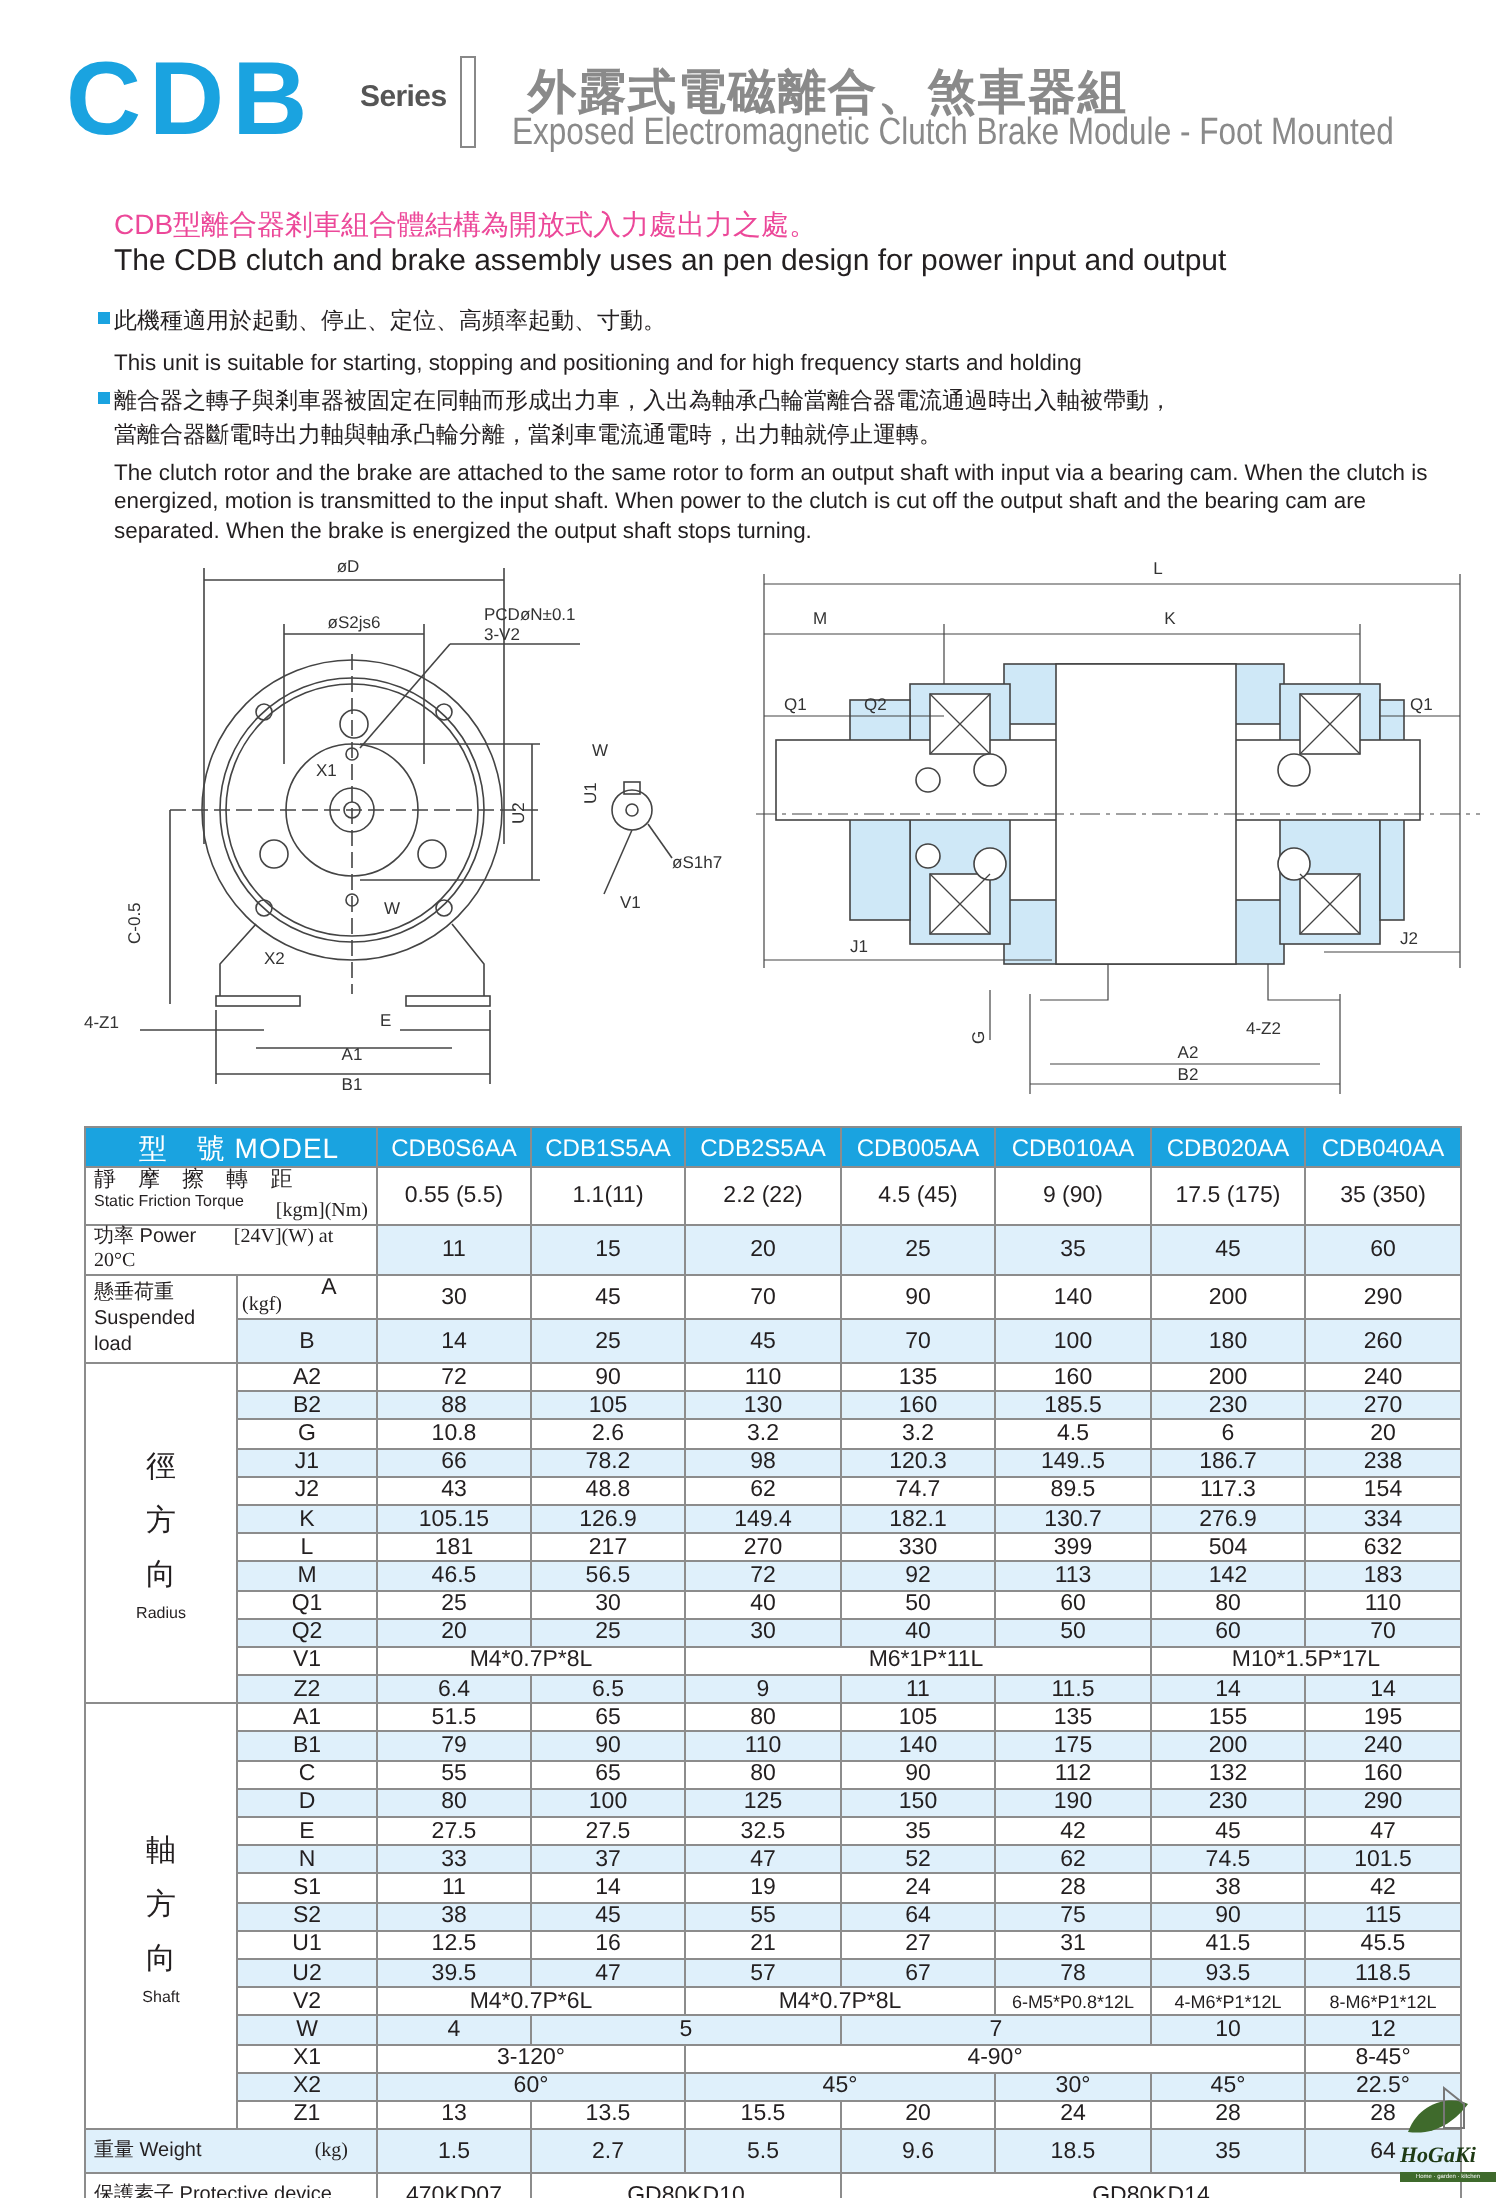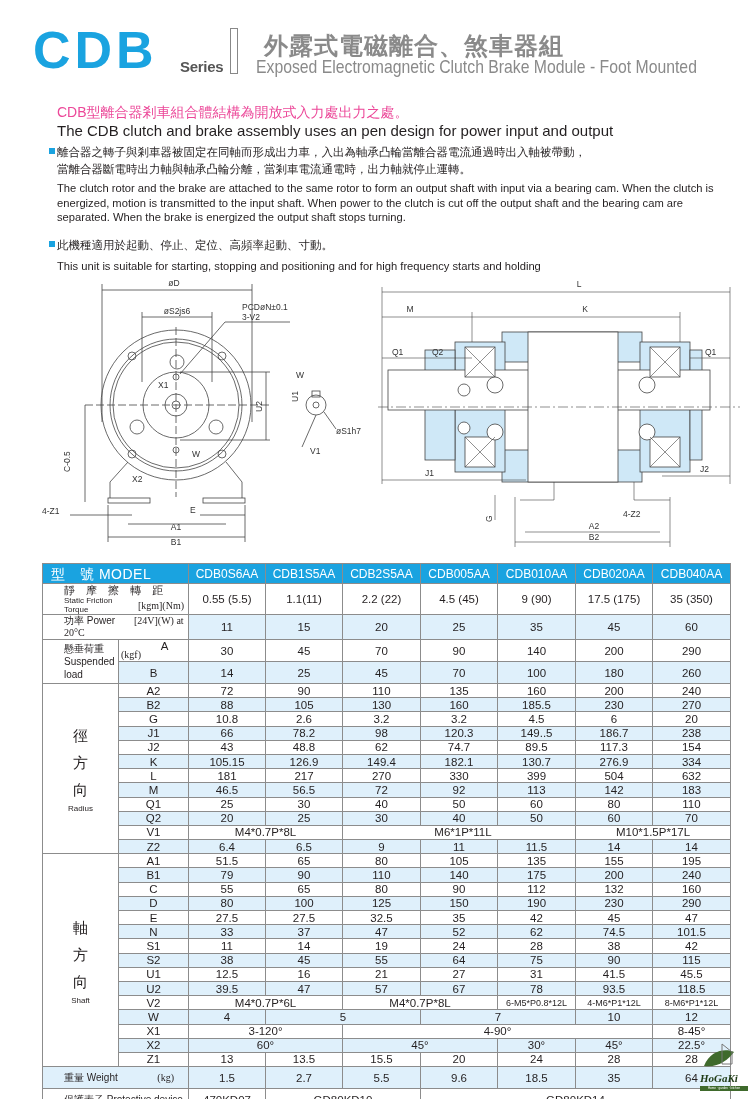--- a/index.html
+++ b/index.html
@@ -2,21 +2,21 @@
 <html><head>
 <meta charset="utf-8">
 <style>
   * { box-sizing: border-box; margin: 0; padding: 0; }
   html, body { width: 750px; height: 1099px; background: #ffffff; overflow: hidden; }
   body { position: relative; font-family: "Liberation Sans", "DejaVu Sans", sans-serif; color: #231f20; }
 
   
   .hdr { position: absolute; left: 0; top: 0; width: 750px; height: 95px; }
   .brand { position: absolute; left: 33px; top: 22px; font-family: "Liberation Sans", sans-serif; font-weight: bold; font-size: 52px; color: #1aa3e0; letter-spacing: 4px; line-height: 56px; }
-  .series { position: absolute; left: 180px; top: 58px; font-size: 15px; font-weight: bold; color: #555; letter-spacing: -0.3px; }
+  .series { position: absolute; left: 180px; top: 40px; font-size: 15px; font-weight: bold; color: #555; letter-spacing: -0.3px; }
   .hdr-bracket { position: absolute; left: 230px; top: 28px; width: 8px; height: 46px; border: 1px solid #888; }
   .title-zh { position: absolute; left: 264px; top: 30px; font-size: 24px; font-weight: bold; color: #8a8a8a; letter-spacing: 1px; }
   .title-en { position: absolute; left: 256px; top: 56px; font-size: 19px; color: #8a8a8a; transform: scaleX(0.83); transform-origin: left top; white-space: nowrap; }
 
   
   .intro { position: absolute; left: 57px; top: 103px; width: 665px; }
   .intro .h-zh { font-size: 14px; line-height: 18px; color: #ec4899; }
   .intro .h-en { font-size: 15px; line-height: 20px; color: #231f20; }
   .bullet { position: relative; padding-left: 0; }
   .bullet .sq { display: inline-block; width: 6px; height: 6px; background: #1aa3e0; margin-right: 2px; vertical-align: 2px; margin-left: -8px; }
@@ -25,25 +25,25 @@
 
   
   .drawing { position: absolute; left: 40px; top: 272px; width: 700px; height: 278px; }
   .dim { font-size: 8.5px; fill: #333; font-family: "Liberation Sans", sans-serif; }
 
   
   .spec { position: absolute; left: 42px; top: 563px; width: 688px; }
   table { border-collapse: collapse; width: 688px; table-layout: fixed; font-size: 11.5px; }
   td, th { border: 1px solid #8c8c8c; text-align: center; vertical-align: middle; padding: 0; line-height: 12px; height: 14.2px; color: #231f20; }
   th.model { background: #1aa3e0; color: #fff; font-weight: normal; height: 20px; font-size: 12px; }
-  th.model-title { text-align: left; padding-left: 8px; font-size: 14px; letter-spacing: 0.5px; }
+  th.model-title { text-align: center; padding-left: 8px; font-size: 14px; letter-spacing: 0.5px; }
   tr.alt td.v, tr.alt td.sub { background: #dff0fb; }
   td.group { background: #fff; font-size: 15px; line-height: 27px; }
   td.group .en { display: block; font-size: 8px; line-height: 12px; }
-  .lbl-left { text-align: left; padding-left: 21px; }
+  .lbl-left { text-align: left; padding-left: 4px; }
   .lbl-zh { font-size: 11px; letter-spacing: 4px; }
   .lbl-en-s { font-size: 8px; display: block; line-height: 9px; }
   .unit { font-family: "Liberation Serif", serif; font-size: 10px; }
   .small { font-size: 9px; }
   td.tall { height: 24px; }
   td.med { height: 22px; }
 
   
   .logo { position: absolute; left: 700px; top: 1040px; width: 50px; height: 59px; }
   .logo .txt { position: absolute; left: 0; top: 32px; font-family: "Liberation Serif", serif; font-style: italic; font-weight: bold; font-size: 11px; color: #1e3a14; }
@@ -57,29 +57,29 @@
   <div class="series">Series</div>
   <div class="hdr-bracket"></div>
   <div class="title-zh">外露式電磁離合、煞車器組</div>
   <div class="title-en">Exposed Electromagnetic Clutch Brake Module - Foot Mounted</div>
 </div>
 
 <div class="intro">
   <div class="h-zh">CDB型離合器剎車組合體結構為開放式入力處出力之處。</div>
   <div class="h-en">The CDB clutch and brake assembly uses an pen design for power input and output</div>
 
+  <div class="bullet" style="margin-top:12px">
+    <div class="b-zh"><span class="sq"></span><span>此機種適用於起動、停止、定位、高頻率起動、寸動。</span></div>
+    <div class="b-en" style="margin-top:5px">This unit is suitable for starting, stopping and positioning and for high frequency starts and holding</div>
+  </div>
+
   <div class="bullet">
     <div class="b-zh"><span class="sq"></span><span>離合器之轉子與剎車器被固定在同軸而形成出力車，入出為軸承凸輪當離合器電流通過時出入軸被帶動，</span></div>
     <div class="b-zh" style="margin-top:0">當離合器斷電時出力軸與軸承凸輪分離，當剎車電流通電時，出力軸就停止運轉。</div>
     <div class="b-en">The clutch rotor and the brake are attached to the same rotor to form an output shaft with input via a bearing cam.  When the clutch is energized, motion is transmitted to the input shaft.  When power to the clutch is cut off the output shaft and the bearing cam are separated.  When the brake is energized the output shaft stops turning.</div>
-  </div>
-
-  <div class="bullet" style="margin-top:12px">
-    <div class="b-zh"><span class="sq"></span><span>此機種適用於起動、停止、定位、高頻率起動、寸動。</span></div>
-    <div class="b-en" style="margin-top:5px">This unit is suitable for starting, stopping and positioning and for high frequency starts and holding</div>
   </div>
 </div>
 
 <svg class="drawing" viewBox="0 0 700 278" xmlns="http://www.w3.org/2000/svg">
   <g stroke="#444" stroke-width="0.8" fill="none">
 
     <line x1="62" y1="18" x2="212" y2="18"></line>
     <line x1="62" y1="12" x2="62" y2="150"></line>
     <line x1="212" y1="12" x2="212" y2="150"></line>
     <line x1="102" y1="45" x2="172" y2="45"></line>

